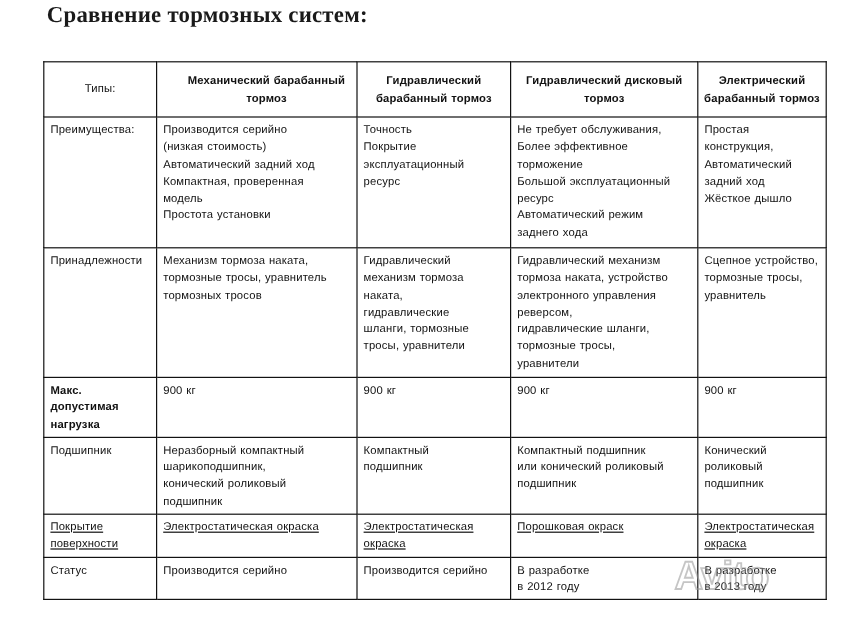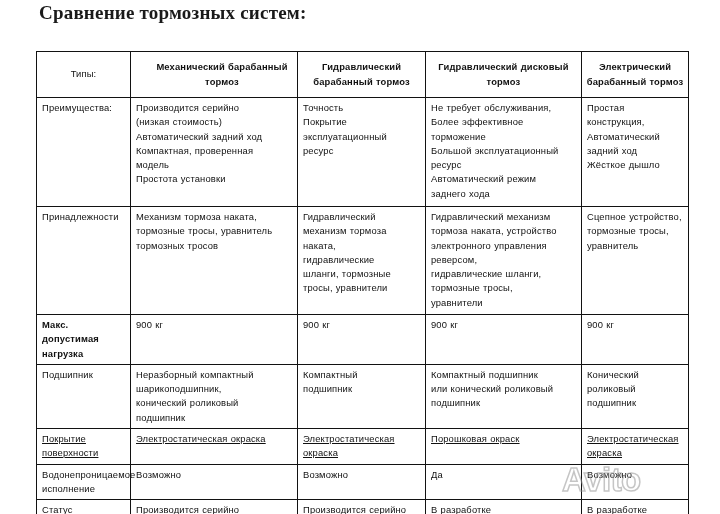--- a/index.html
+++ b/index.html
@@ -202,28 +202,20 @@
     <tr class="r-coat">
       <td class="rowlabel" style="white-space: pre-line;">Покрытие
 поверхности</td>
       <td style="white-space: pre-line;">Электростатическая окраска</td>
       <td style="white-space: pre-line;">Электростатическая
 окраска</td>
       <td style="white-space: pre-line; margin-left: 10px;">Порошковая окраск</td>
       <td style="white-space: pre-line;">Электростатическая
 окраска</td>
     </tr>
-    <tr class="r-water">
-      <td class="rowlabel" style="white-space: pre-line;">Водонепроницаемое
-исполнение</td>
-      <td style="white-space: pre-line;">Возможно</td>
-      <td style="white-space: pre-line;">Возможно</td>
-      <td style="white-space: pre-line;">Да</td>
-      <td style="white-space: pre-line;">Возможно</td>
-    </tr>
     <tr class="r-status">
       <td class="rowlabel" style="white-space: pre-line;">Статус</td>
       <td style="white-space: pre-line;">Производится серийно</td>
       <td style="white-space: pre-line;">Производится серийно</td>
       <td style="white-space: pre-line;">В разработке
 в 2012 году</td>
       <td style="white-space: pre-line;">В разработке
 в 2013 году</td>
     </tr>
   </tbody>

